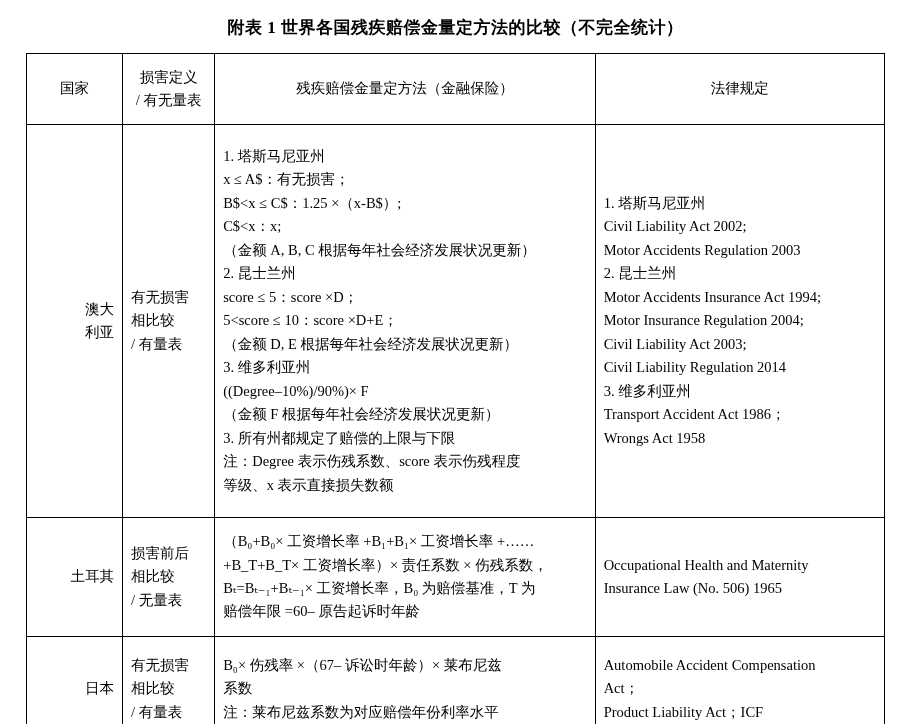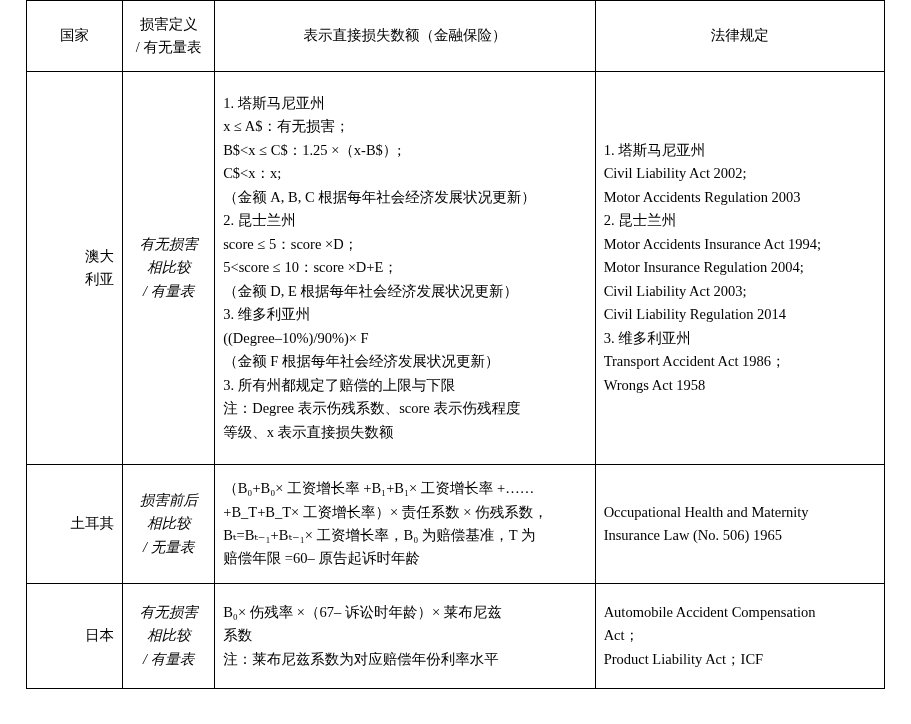--- a/index.html
+++ b/index.html
@@ -54,24 +54,22 @@
   .col-def { width: 92px; }
   .col-method { width: 380px; }
   .col-law { width: 289px; }
 
   td.country {
     text-align: right;
     font-size: 15px;
     line-height: 1.8;
   }
   td.def {
-    text-align: center;
     font-size: 14px;
     line-height: 1.8;
-    font-style: italic;
   }
   td.cell-body {
     vertical-align: top;
     padding-top: 9px;
     padding-bottom: 9px;
   }
   .line {
     white-space: pre-wrap;
     font-size: 14.5px;
     line-height: 1.62;
@@ -82,34 +80,35 @@
   }
   .row-aus td { height: 380px; }
   .row-tur td { height: 106px; }
   .row-jpn td { height: 92px; }
 </style>
 </head>
 <body>
 
 <div class="page">
 
+  <div class="doc-title">附表 1   世界各国残疾赔偿金量定方法的比较（不完全统计）</div>
 
   <table class="main">
     <colgroup>
       <col class="col-country">
       <col class="col-def">
       <col class="col-method">
       <col class="col-law">
     </colgroup>
     <thead>
       <tr>
         <th><span class="line">国家</span></th>
         <th><span class="line">损害定义
 / 有无量表</span></th>
-        <th><span class="line">表示直接损失数额（金融保险）</span></th>
+        <th><span class="line">残疾赔偿金量定方法（金融保险）</span></th>
         <th><span class="line">法律规定</span></th>
       </tr>
     </thead>
     <tbody>
 
       <tr class="row-aus">
         <td class="country"><span class="line">澳大
 利亚</span></td>
         <td class="def"><span class="line">有无损害
 相比较

